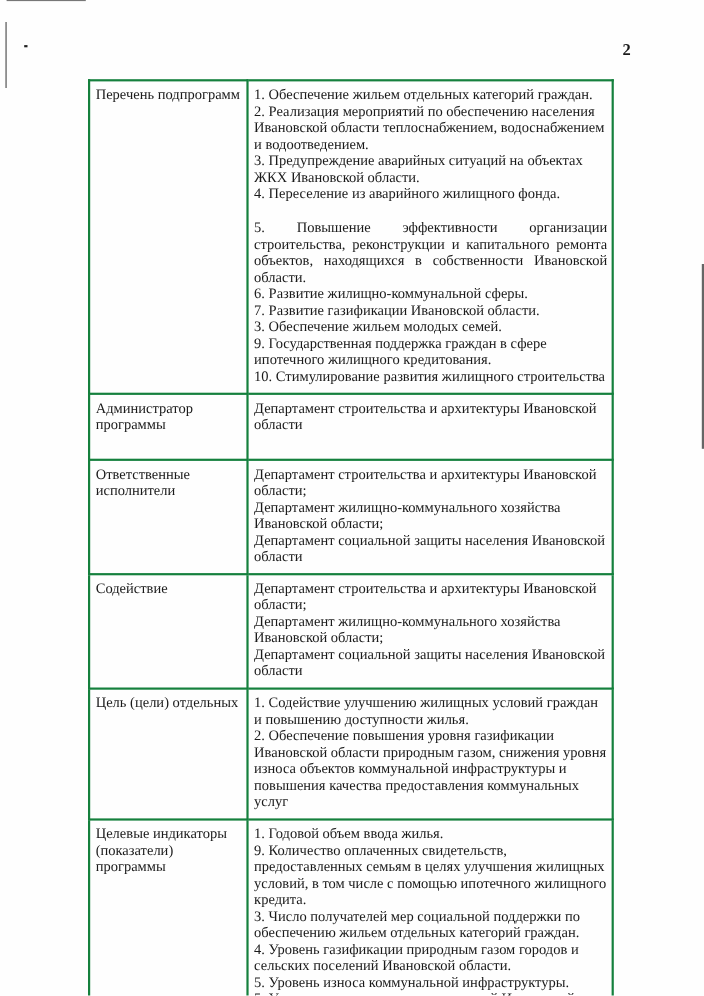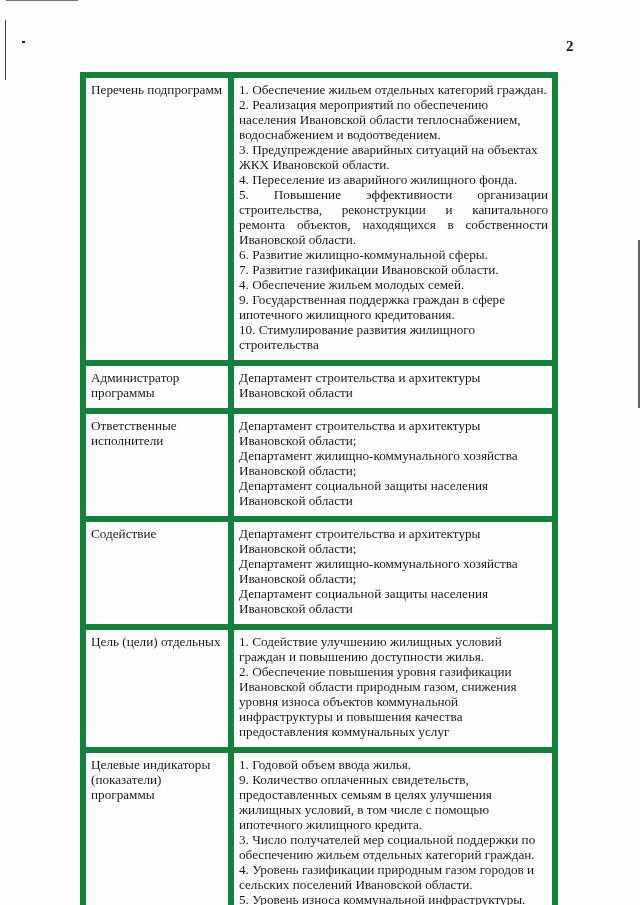--- a/index.html
+++ b/index.html
@@ -12,26 +12,26 @@
   }
   .scan-line-top { position: absolute; left: 6px; top: 0; width: 72px; height: 1px; background: #777; }
   .scan-mark-left { position: absolute; left: 5px; top: 20px; width: 1px; height: 60px; background: #444; }
   .scan-dot { position: absolute; left: 22px; top: 41px; width: 3px; height: 2px; background: #222; }
   .scan-mark-right { position: absolute; left: 638px; top: 240px; width: 2px; height: 168px; background: #666; }
   table.passport {
     position: absolute; left: 80px; top: 72px; width: 478px;
     border-collapse: collapse; font-size: 13.2px; line-height: 15px;
   }
   table.passport td {
-    border: 6px solid #15803d; vertical-align: top; padding: 4px 4px 8px 5px;
+    border: 2px solid #15803d; vertical-align: top; padding: 4px 4px 8px 5px;
   }
   td.label-cell { width: 133px; }
   td.value-cell { text-align: left; }
   .line { display: block; }
-  .justify { text-align: justify; text-align-last: left; }
+  .justify { text-align: justify; text-align-last: left; margin-top: 16px; }
 </style>
 </head>
 <body>
 
 <div class="scan-line-top"></div>
 <div class="scan-mark-left"></div>
 <div class="scan-dot"></div>
 <div class="scan-mark-right"></div>
 
 <div class="page-num">2</div>
@@ -41,26 +41,26 @@
     <tr style="height:249px">
       <td class="label-cell">Перечень подпрограмм</td>
       <td class="value-cell">
         <span class="line">1. Обеспечение жильем отдельных категорий граждан.</span>
         <span class="line">2. Реализация мероприятий по обеспечению населения Ивановской области теплоснабжением, водоснабжением и водоотведением.</span>
         <span class="line">3. Предупреждение аварийных ситуаций на объектах ЖКХ Ивановской области.</span>
         <span class="line">4. Переселение из аварийного жилищного фонда.</span>
         <span class="line justify">5. Повышение эффективности организации строительства, реконструкции и капитального ремонта объектов, находящихся в собственности Ивановской области.</span>
         <span class="line">6. Развитие жилищно-коммунальной сферы.</span>
         <span class="line">7. Развитие газификации Ивановской области.</span>
-        <span class="line">4. Обеспечение жильем молодых семей.</span>
+        <span class="line">3. Обеспечение жильем молодых семей.</span>
         <span class="line">9. Государственная поддержка граждан в сфере ипотечного жилищного кредитования.</span>
         <span class="line">10. Стимулирование развития жилищного строительства</span>
       </td>
     </tr>
-    <tr style="height:47px">
+    <tr style="height:60px">
       <td class="label-cell">Администратор программы</td>
       <td class="value-cell">
         <span class="line">Департамент строительства и архитектуры Ивановской области</span>
       </td>
     </tr>
     <tr style="height:95px">
       <td class="label-cell">Ответственные исполнители</td>
       <td class="value-cell">
         <span class="line">Департамент строительства и архитектуры Ивановской области;</span>
         <span class="line">Департамент жилищно-коммунального хозяйства Ивановской области;</span>

